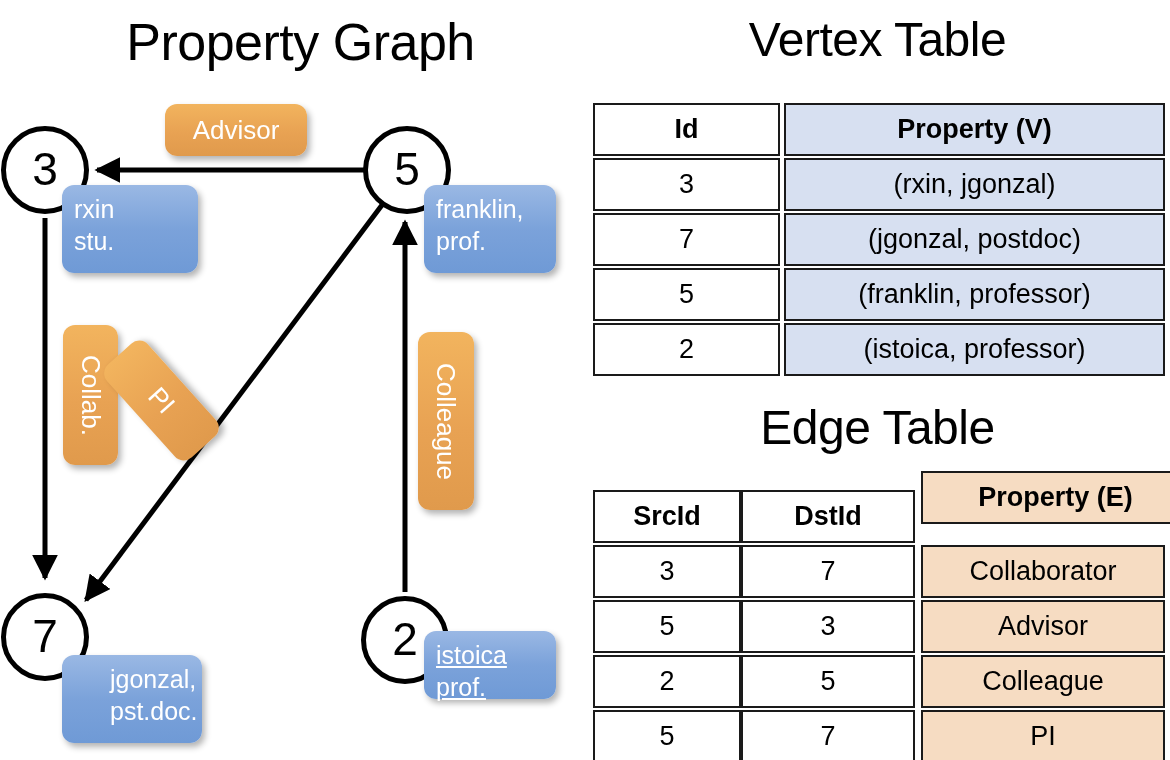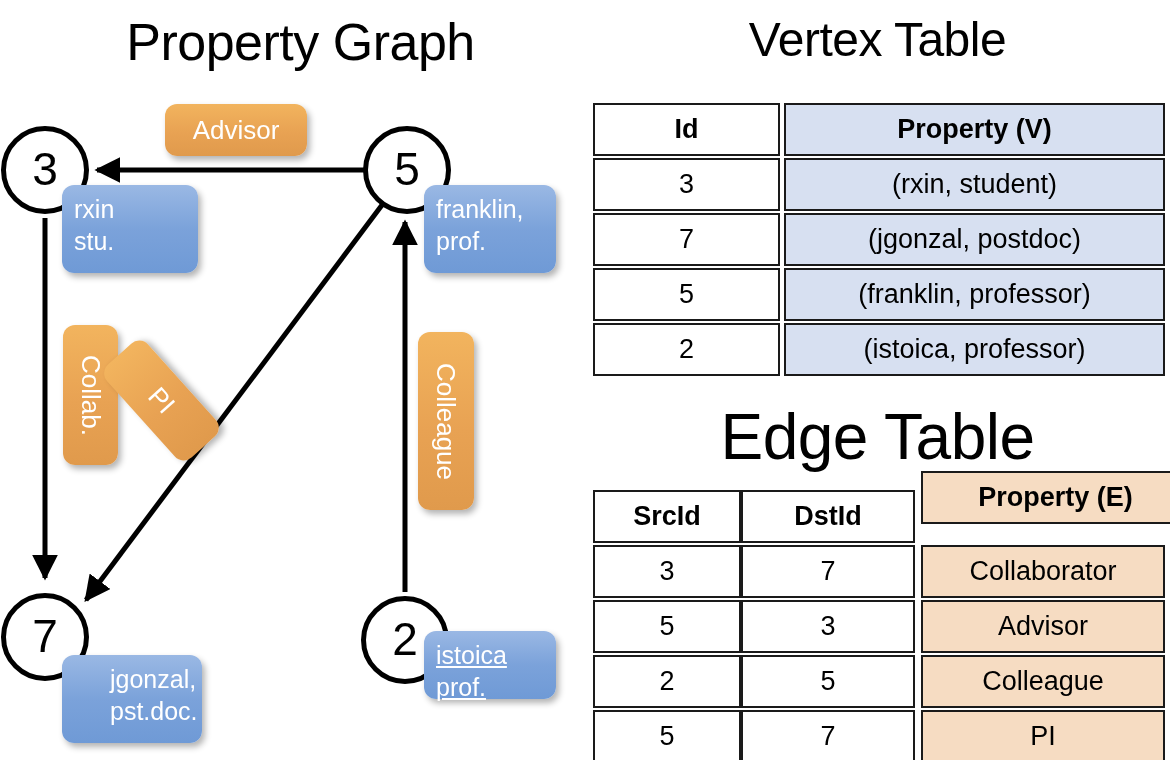--- a/index.html
+++ b/index.html
@@ -31,21 +31,21 @@
     padding-left: 8px;
   }
   #title-vertex-table {
     left: 585px; top: 12px; width: 585px;
     text-align: center;
     font-size: 48px;
   }
   #title-edge-table {
     left: 585px; top: 400px; width: 585px;
     text-align: center;
-    font-size: 64px;
+    font-size: 48px;
   }
 
   
   #graph-area {
     position: absolute;
     left: 0; top: 0;
     width: 585px; height: 760px;
   }
   #graph-edges {
     position: absolute;
@@ -206,21 +206,21 @@
     <div>prof.</div>
   </div>
 </div>
 
 <div class="tbl" id="vertex-table" style="left:0; top:0; width:1170px; height:760px;">
 
   <div class="cell hdr" style="left:593px; top:103px; width:187px; height:53px;">Id</div>
   <div class="cell hdr blue" style="left:784px; top:103px; width:381px; height:53px;">Property (V)</div>
 
   <div class="cell" style="left:593px; top:158px; width:187px; height:53px;">3</div>
-  <div class="cell blue" style="left:784px; top:158px; width:381px; height:53px;">(rxin, student)</div>
+  <div class="cell blue" style="left:784px; top:158px; width:381px; height:53px;">(rxin, jgonzal)</div>
 
   <div class="cell" style="left:593px; top:213px; width:187px; height:53px;">7</div>
   <div class="cell blue" style="left:784px; top:213px; width:381px; height:53px;">(jgonzal, postdoc)</div>
 
   <div class="cell" style="left:593px; top:268px; width:187px; height:53px;">5</div>
   <div class="cell blue" style="left:784px; top:268px; width:381px; height:53px;">(franklin, professor)</div>
 
   <div class="cell" style="left:593px; top:323px; width:187px; height:53px;">2</div>
   <div class="cell blue" style="left:784px; top:323px; width:381px; height:53px;">(istoica, professor)</div>
 </div>

